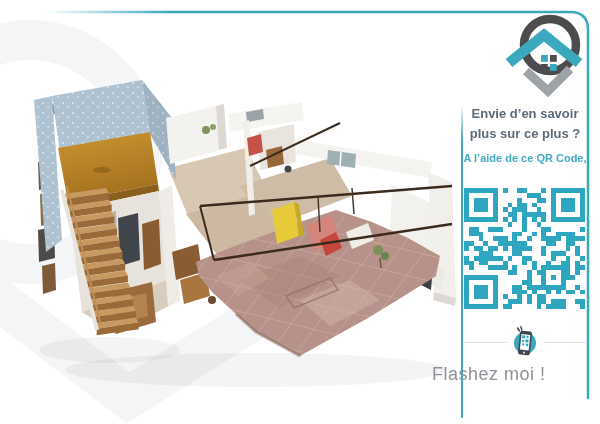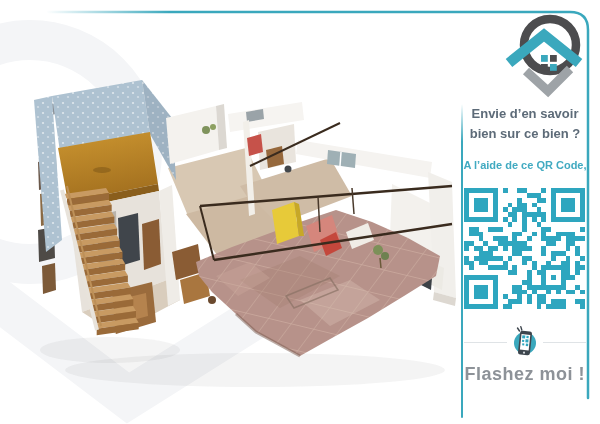--- a/index.html
+++ b/index.html
@@ -9,22 +9,22 @@
   }
   html,body{margin:0;padding:0;}
   body{font-family:"Liberation Sans","DejaVu Sans",sans-serif;background:#e9e9e9;}
   #canvas{position:relative;width:600px;height:424px;background:var(--background);overflow:hidden;}
   #canvas svg{display:block;}
   .abs{position:absolute;}
   
   .panel-text{left:460px;width:130px;text-align:center;}
   .panel-text div{white-space:nowrap;}
   .heading{top:104px;font-size:13px;font-weight:bold;line-height:1.5;color:var(--heading-text);}
-  .subheading{top:157px;font-size:11px;font-weight:bold;line-height:1.5;color:var(--subheading-text);}
-  .cta{top:364px;left:451px;width:134px;text-align:right;font-size:18px;font-weight:bold;
+  .subheading{top:150px;font-size:11px;font-weight:bold;line-height:1.5;color:var(--subheading-text);}
+  .cta{top:364px;left:432px;width:134px;text-align:left;font-size:18px;font-weight:normal;
        letter-spacing:.5px;color:var(--cta-text);}
   
   #qr{left:464px;top:188px;width:121px;height:121px;display:grid;
       grid-template-columns:repeat(25,1fr);grid-template-rows:repeat(25,1fr);background:#fff;}
   #qr div.on{background:var(--qr);}
   
   .scan-divider{left:464px;top:324px;width:122px;height:36px;display:flex;align-items:center;justify-content:center;}
   .scan-divider .rule{flex:1;height:1px;background:var(--divider);}
   
   .panel-separator{left:461px;top:104px;width:2px;height:314px;border-radius:2px;
@@ -199,21 +199,21 @@
     <g>
       <rect x="41" y="41" width="6.8" height="6.8" style="fill:var(--accent)"></rect>
       <rect x="50" y="41" width="6.8" height="6.8" style="fill:var(--logo-dark)"></rect>
       <rect x="41" y="50" width="6.8" height="6.8" style="fill:var(--logo-dark)"></rect>
       <rect x="50" y="50" width="6.8" height="6.8" style="fill:var(--accent)"></rect>
     </g>
   </svg>
 
   <div class="abs panel-text heading">
     <div>Envie d’en savoir</div>
-    <div>bien sur ce bien ?</div>
+    <div>plus sur ce plus ?</div>
   </div>
 
   <div class="abs panel-text subheading">
     <div>A l’aide de ce QR Code,</div>
   </div>
 
   <div id="qr" class="abs">
       <div class="on"></div>
       <div class="on"></div>
       <div class="on"></div>

